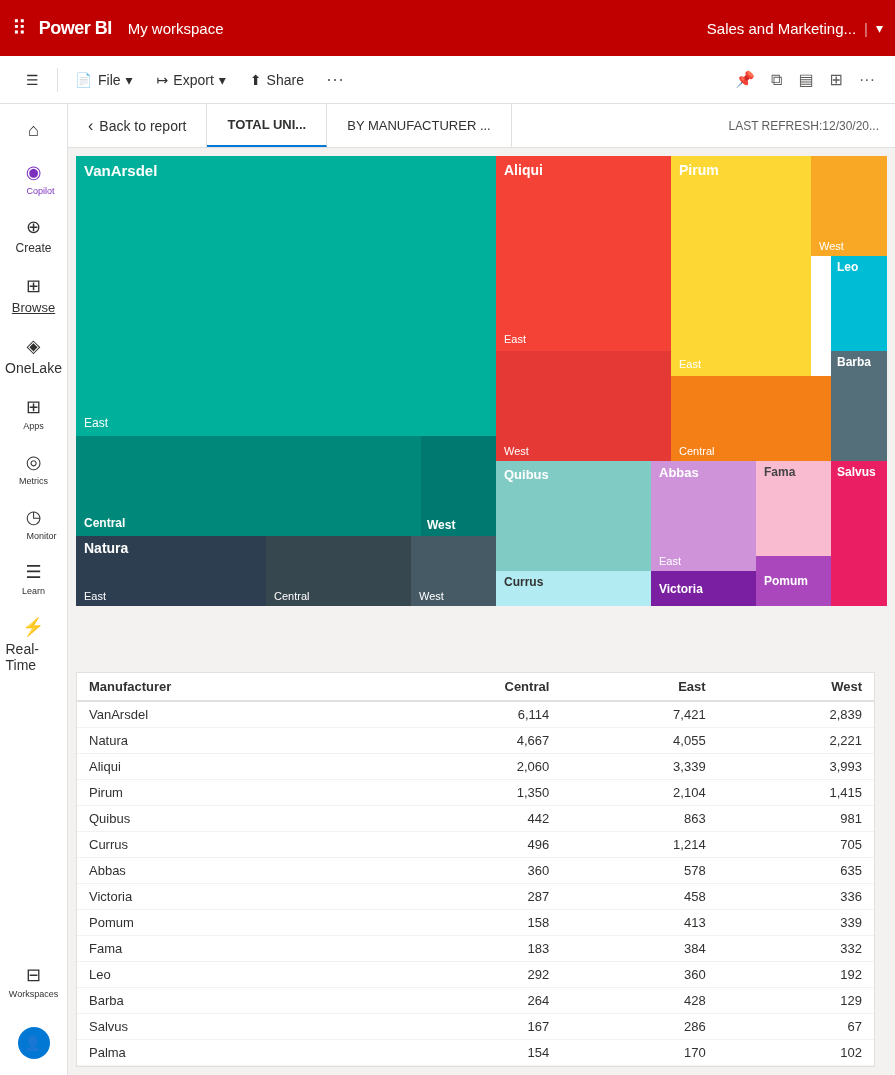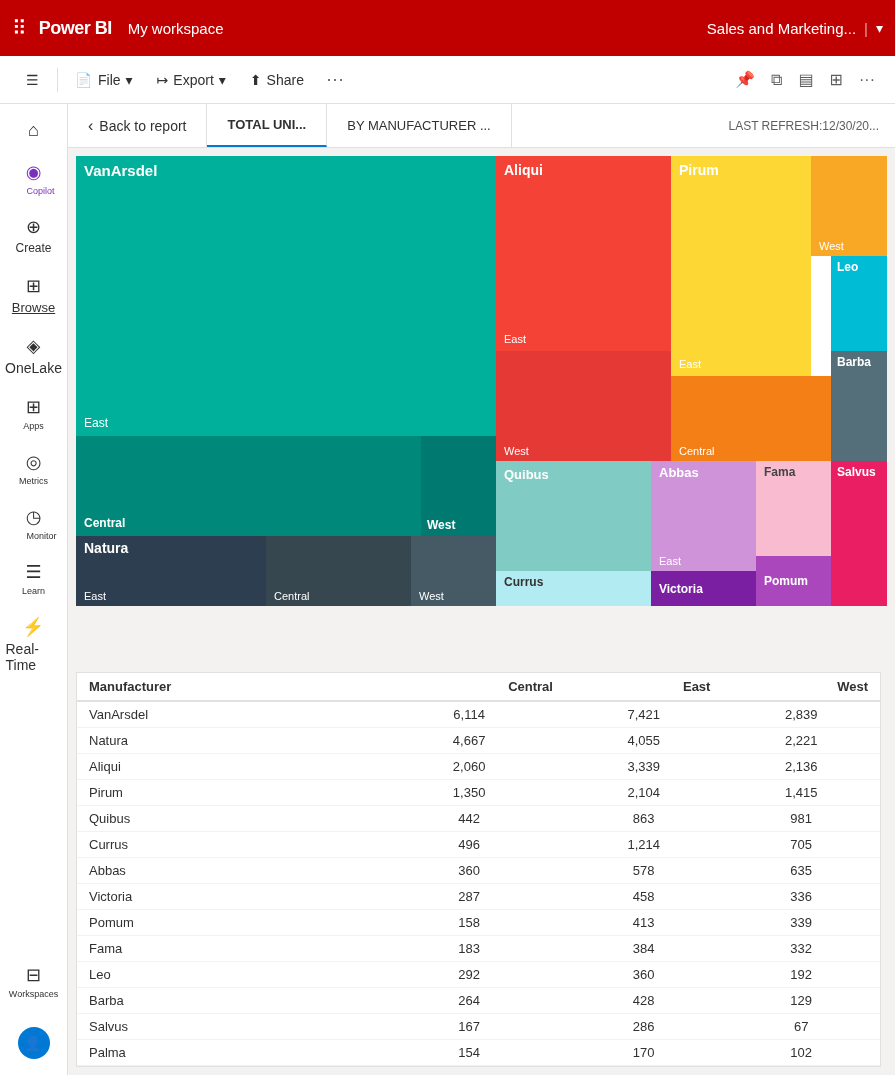--- a/index.html
+++ b/index.html
@@ -106,42 +106,42 @@
     
     .chart-area {
       flex: 1;
       padding: 8px;
       overflow: hidden;
     }
 
     
     .table-area {
       background: white;
-      margin: 0 14px 8px 8px;
+      margin: 0 20px 8px 8px;
       border: 1px solid #e0e0e0;
       overflow: hidden;
       flex-shrink: 0;
     }
     .data-table {
       width: 100%;
       border-collapse: collapse;
       font-size: 13px;
     }
     .data-table th {
       text-align: right;
       padding: 6px 12px;
       border-bottom: 2px solid #e0e0e0;
       color: #323130;
       font-weight: 600;
       background: white;
     }
     .data-table th:first-child { text-align: left; }
     .data-table td {
       padding: 5px 12px;
-      text-align: center;
+      text-align: right;
       border-bottom: 1px solid #f3f2f1;
       color: #323130;
     }
     .data-table td:first-child { text-align: left; }
     .highlight { color: #c00000; }
   </style>
 </head>
 <body>
 
 <div class="top-bar">
@@ -358,21 +358,21 @@
             <tr>
               <td>Natura</td>
               <td>4,667</td>
               <td>4,055</td>
               <td>2,221</td>
             </tr>
             <tr>
               <td>Aliqui</td>
               <td>2,060</td>
               <td>3,339</td>
-              <td>2,136</td>
+              <td>3,993</td>
             </tr>
             <tr>
               <td class="highlight">Pirum</td>
               <td class="highlight">1,350</td>
               <td class="highlight">2,104</td>
               <td class="highlight">1,415</td>
             </tr>
             <tr>
               <td>Quibus</td>
               <td>442</td>

